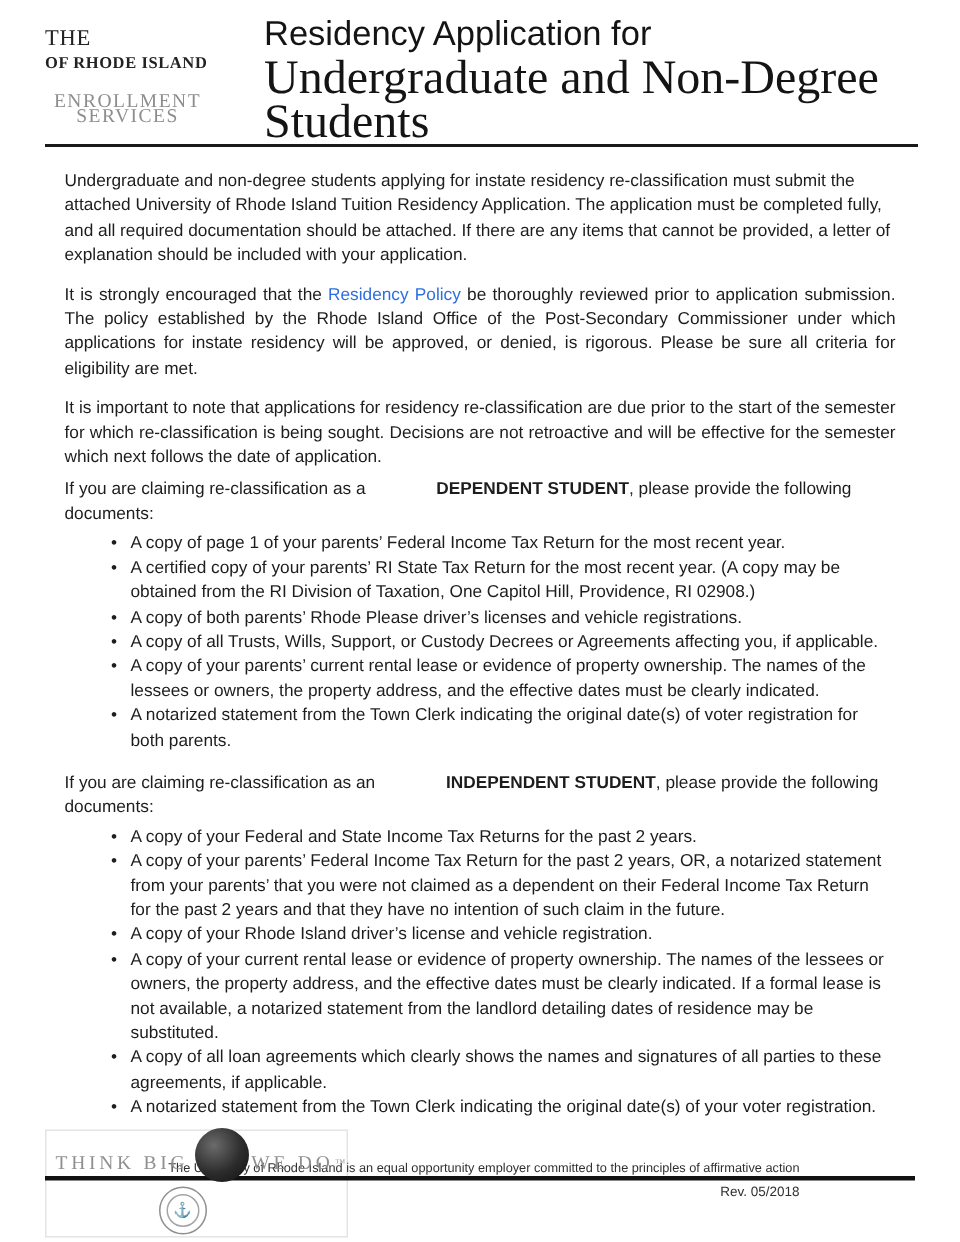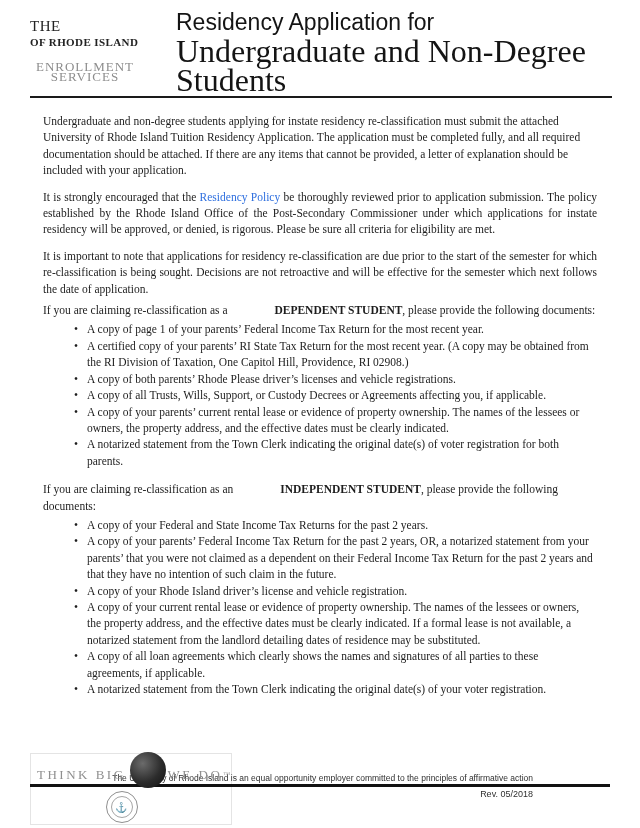--- a/index.html
+++ b/index.html
@@ -13,21 +13,21 @@
   .logo-the{font-size:15px;font-weight:400;letter-spacing:.5px;}
   .logo-univ{font-size:19px;font-weight:700;letter-spacing:.2px;line-height:22px;}
   .logo-ori{font-size:11px;font-weight:700;letter-spacing:.4px;line-height:14px;}
   .logo-enr{font-size:13px;color:#8d8d8d;letter-spacing:1px;text-align:center;width:110px;line-height:10px;margin-top:13px;}
   .title{margin:0;padding-top:2px;font-weight:400;color:#141414;}
   .title-line{line-height:29px;}
   .title-line.sans{font-family:"Liberation Sans",sans-serif;font-size:23px;}
   .title-line.serif{font-family:"Liberation Serif",serif;font-size:32px;}
   .header-rule{height:2px;background:#1a1a1a;margin:1px 28px 0 30px;}
   
-  .main{padding:0 43px;font-size:11.5px;line-height:16.4px;font-family:Liberation Serif, serif;}
+  .main{padding:0 43px;font-size:11.5px;line-height:16.4px;}
   .para{margin:0 0 0 0;}
   .para.first{margin-top:15px;}
   .para.gap{margin-top:10px;}
   .para.just{text-align:justify;}
   .list-intro{margin-top:12px;}
   .list-intro.tight{margin-top:5px;}
   .bold{font-weight:700;margin-left:44px;}
   .link{color:#2e6fdf;text-decoration:none;cursor:pointer;}
   .doc-list{margin-top:3px;}
   .doc-item{display:flex;align-items:flex-start;margin:0;}

